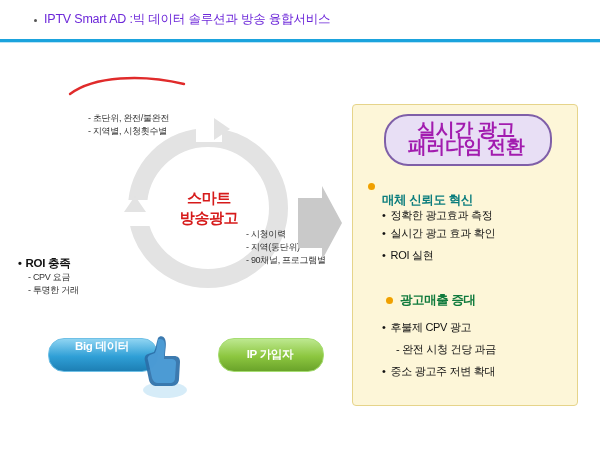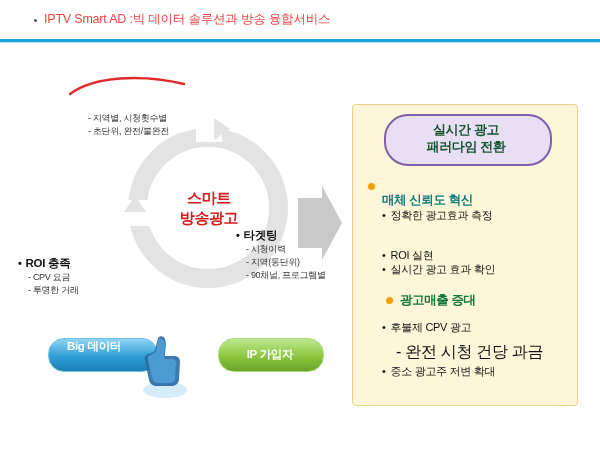--- a/index.html
+++ b/index.html
@@ -7,21 +7,21 @@
     width:600px; height:450px; background:#ffffff; overflow:hidden;
     font-family:"Liberation Sans", sans-serif;
     position:relative;
   }
   
   #header {
     position:absolute; left:0; top:0; width:600px; height:40px;
   }
   #header-title {
     position:absolute; left:44px; top:11px;
-    font-size:12.5px; color:#ef4444; letter-spacing:-0.2px;
+    font-size:12.5px; color:#6d28d9; letter-spacing:-0.2px;
     white-space:nowrap;
   }
   #header-bullet {
     position:absolute; left:34px; top:19px; width:3px; height:3px;
     background:#555; border-radius:50%;
   }
   #header-rule {
     position:absolute; left:0; top:39px; width:600px; height:3px;
     background:#1ba3dd;
   }
@@ -87,21 +87,21 @@
   #blk-roi      { left:18px;  top:256px; }
 
   
   #pill-big {
     position:absolute; left:48px; top:338px; width:108px; height:32px;
     border-radius:16px;
     background:linear-gradient(180deg,#8fd4f2 0%, #2f9fd6 55%, #1d7fb4 100%);
     border:1px solid #6fc0e6;
   }
   #pill-big-label {
-    position:absolute; left:40px; top:338px; width:108px; height:16px;
+    position:absolute; left:48px; top:338px; width:108px; height:16px;
     display:flex; align-items:center; justify-content:center;
     color:#ffffff; font-size:11.5px; font-weight:bold; letter-spacing:-0.3px;
   }
   #pill-ip {
     position:absolute; left:218px; top:338px; width:104px; height:32px;
     border-radius:16px;
     background:linear-gradient(180deg,#bde88f 0%, #8cc63f 55%, #6aa32a 100%);
     border:1px solid #a6dd72;
   }
   #pill-ip-label {
@@ -119,21 +119,21 @@
     position:absolute; left:352px; top:104px; width:224px; height:300px;
     background:#fdf6d8; border:1px solid #e6d48a; border-radius:4px;
   }
   #badge-title {
     position:absolute; left:384px; top:114px; width:164px; height:48px;
     background:#e8dff5; border:2px solid #7f5fa8; border-radius:24px;
   }
   #badge-title-text {
     position:absolute; left:384px; top:114px; width:164px; height:48px;
     display:flex; flex-direction:column; align-items:center; justify-content:center;
-    color:#14532d; font-size:13px; font-weight:bold; line-height:17px;
+    color:#a21caf; font-size:19px; font-weight:bold; line-height:17px;
     letter-spacing:-0.4px;
   }
 
   .sec-head {
     position:absolute; font-size:12.5px; font-weight:bold; color:#0b7d7d;
     letter-spacing:-0.4px; white-space:nowrap;
   }
   .sec-dot {
     position:absolute; width:7px; height:7px; border-radius:50%;
     background:#f0a000; box-shadow:0 0 0 1.5px #fff7d0;
@@ -142,27 +142,27 @@
   #sec1-dot  { left:368px; top:183px; }
   #sec2-head { left:400px; top:292px; color:#0f7a3c; }
   #sec2-dot  { left:386px; top:297px; }
 
   .ritem {
     position:absolute; font-size:11px; color:#111; letter-spacing:-0.3px;
     white-space:nowrap;
   }
   .ritem:before { content:"\2022"; margin-right:5px; }
   .rsub {
-    position:absolute; font-size:16px; color:#111; letter-spacing:-0.3px;
+    position:absolute; font-size:11px; color:#111; letter-spacing:-0.3px;
     white-space:nowrap;
   }
   .rsub:before { content:"- "; }
 
   #r1 { left:382px; top:208px; }
-  #r2 { left:382px; top:226px;margin-top:36px; }
+  #r2 { left:382px; top:226px; }
   #r3 { left:382px; top:248px; }
   #r4 { left:382px; top:320px; }
   #r5 { left:396px; top:342px; }
   #r6 { left:382px; top:364px; }
 </style>
 </head>
 <body>
 
 <div id="header">
   <div id="header-bullet"></div>
@@ -180,26 +180,25 @@
 <svg id="red-swoosh" width="120" height="28" viewBox="0 0 120 28">
   <path d="M2 22 C 26 4, 74 2, 116 12" stroke="#e02b2b" stroke-width="2.4" fill="none" stroke-linecap="round"></path>
 </svg>
 
 <div id="center-label">
   <span>스마트</span><br>
   <span>방송광고</span>
 </div>
 
 <div class="blk" id="blk-realtime">
+  <div class="sub">초단위, 완전/불완전</div>
   <div class="sub">지역별, 시청횟수별</div>
-  <div class="sub">초단위, 완전/불완전</div>
 </div>
 
 <div class="blk" id="blk-target">
-  <div class="hd">타겟팅</div>
   <div class="sub">시청이력</div>
   <div class="sub">지역(동단위)</div>
   <div class="sub">90채널, 프로그램별</div>
 </div>
 
 <div class="blk" id="blk-roi">
   <div class="hd">ROI 충족</div>
   <div class="sub">CPV 요금</div>
   <div class="sub">투명한 거래</div>
 </div>

